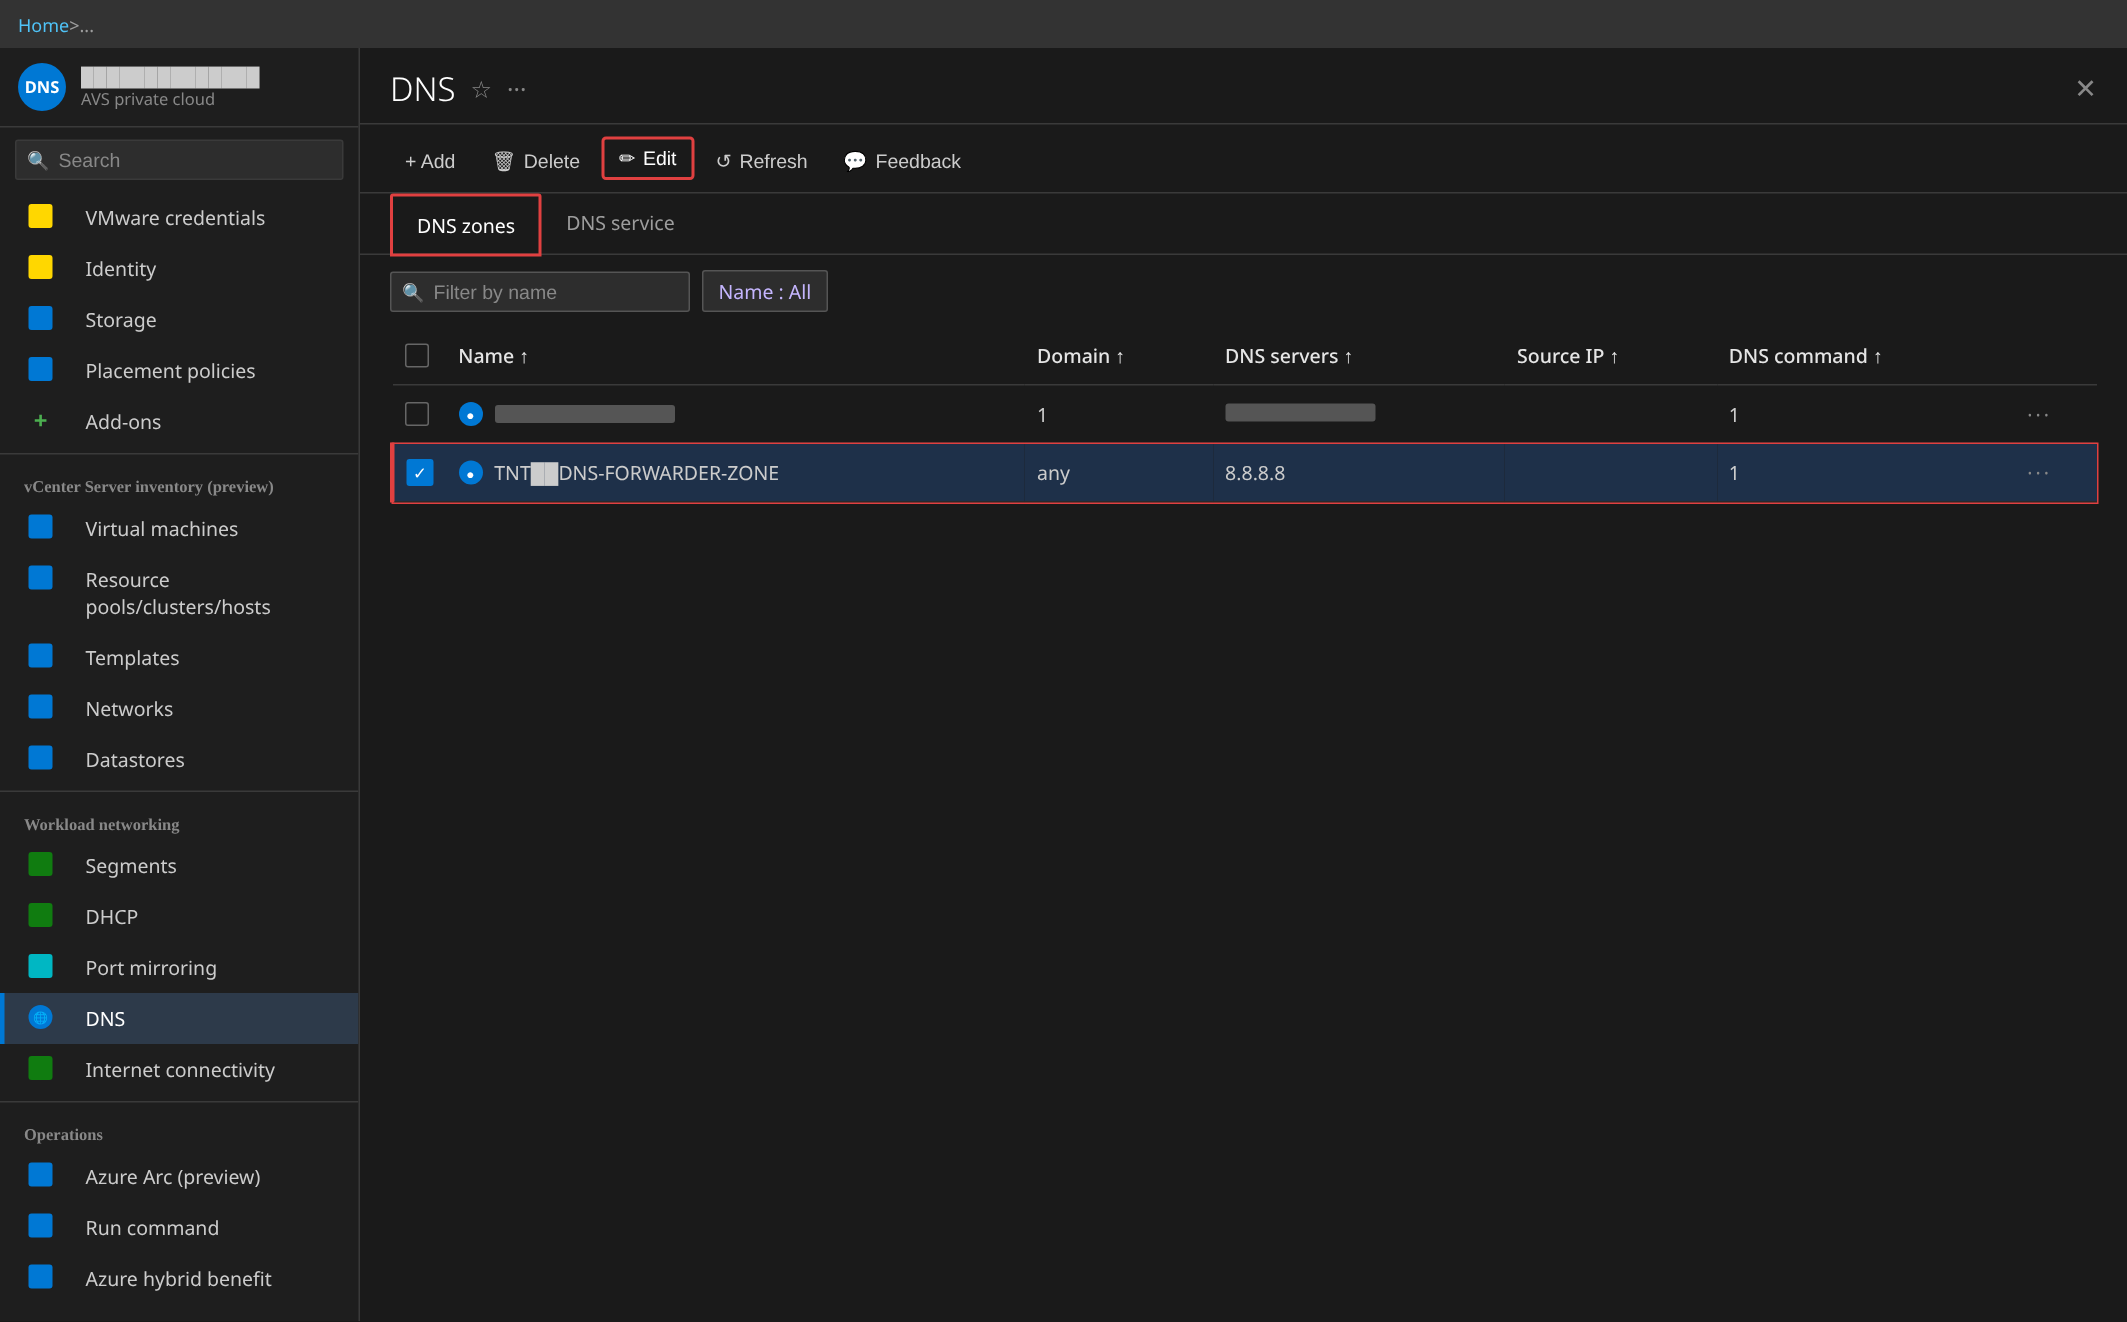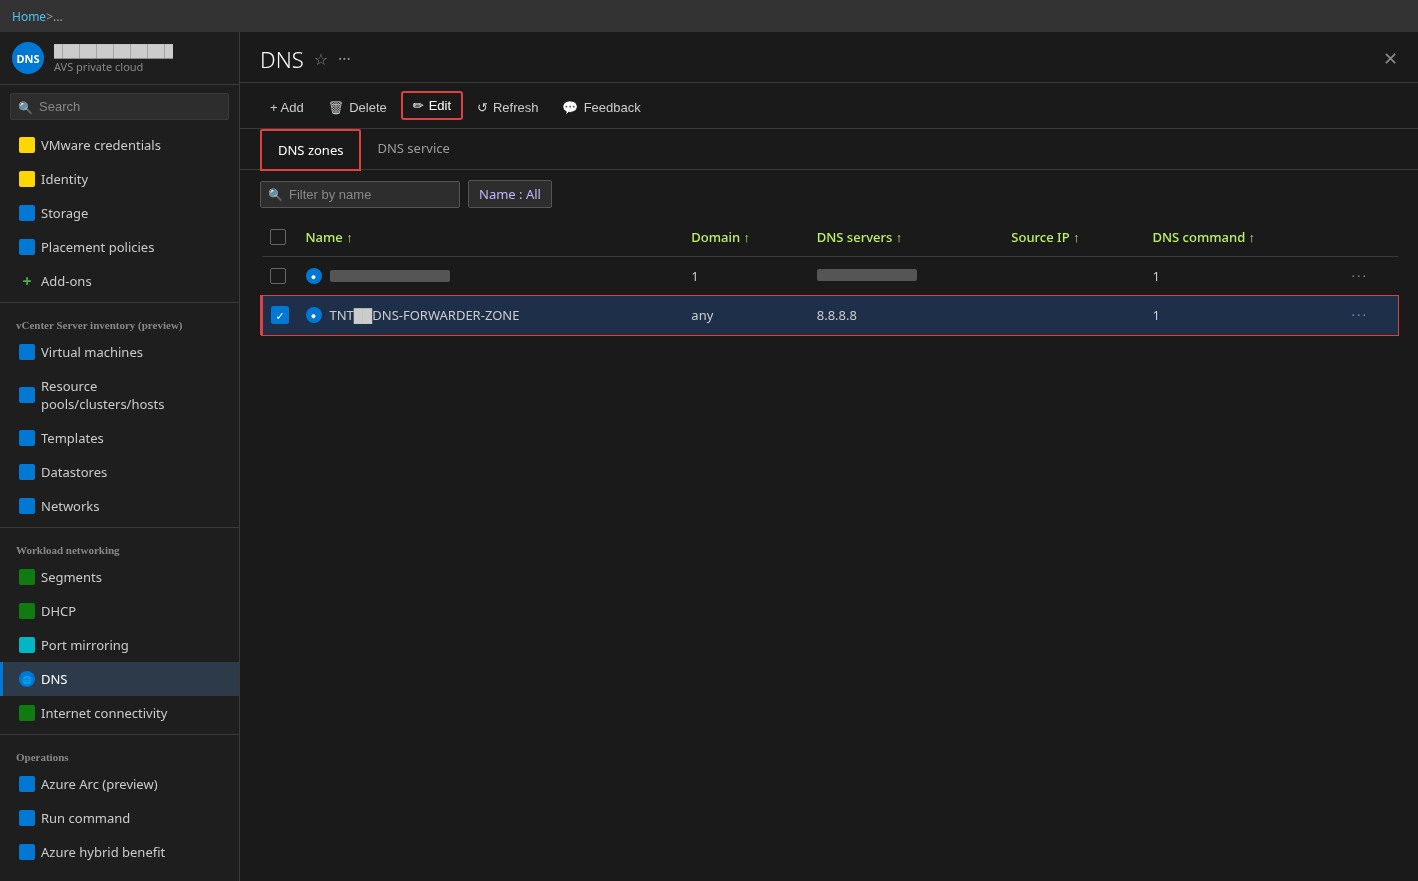--- a/index.html
+++ b/index.html
@@ -102,22 +102,22 @@
       position: absolute;
       left: 8px;
       top: 50%;
       transform: translateY(-50%);
       color: #888;
       font-size: 12px;
     }
 
     .sidebar-item {
       display: flex;
-      align-items: center;
-      gap: 6px;
+      align-items: flex-start;
+      gap: 22px;
       padding: 8px 16px;
       cursor: pointer;
       color: #cccccc;
       font-size: 13px;
       border-left: 3px solid transparent;
     }
     .sidebar-item.active {
       background: #2d3a4a;
       border-left-color: #0078d4;
       color: #ffffff;
@@ -286,21 +286,21 @@
       overflow-y: auto;
       padding: 0 20px;
     }
     table {
       width: 100%;
       border-collapse: collapse;
     }
     thead th {
       text-align: left;
       padding: 10px 8px;
-      color: #bef264;
+      color: #e5e5e5;
       font-weight: 500;
       font-size: 13px;
       border-bottom: 1px solid #3a3a3a;
       white-space: nowrap;
     }
     tbody tr {
       border-bottom: 1px solid #2a2a2a;
     }
     tbody tr.selected { background: #1e3049; }
     tbody td {
@@ -432,25 +432,25 @@
     <div class="sidebar-item">
       <span class="item-icon icon-sq blue"></span>
       <span>Resource pools/clusters/hosts</span>
     </div>
     <div class="sidebar-item">
       <span class="item-icon icon-sq blue"></span>
       <span>Templates</span>
     </div>
     <div class="sidebar-item">
       <span class="item-icon icon-sq blue"></span>
+      <span>Networks</span>
+    </div>
+    <div class="sidebar-item">
+      <span class="item-icon icon-sq blue"></span>
       <span>Datastores</span>
-    </div>
-    <div class="sidebar-item">
-      <span class="item-icon icon-sq blue"></span>
-      <span>Networks</span>
     </div>
 
     <hr class="sidebar-divider">
     <div class="sidebar-section-label">Workload networking</div>
 
     <div class="sidebar-item">
       <span class="item-icon icon-sq green"></span>
       <span>Segments</span>
     </div>
     <div class="sidebar-item">

